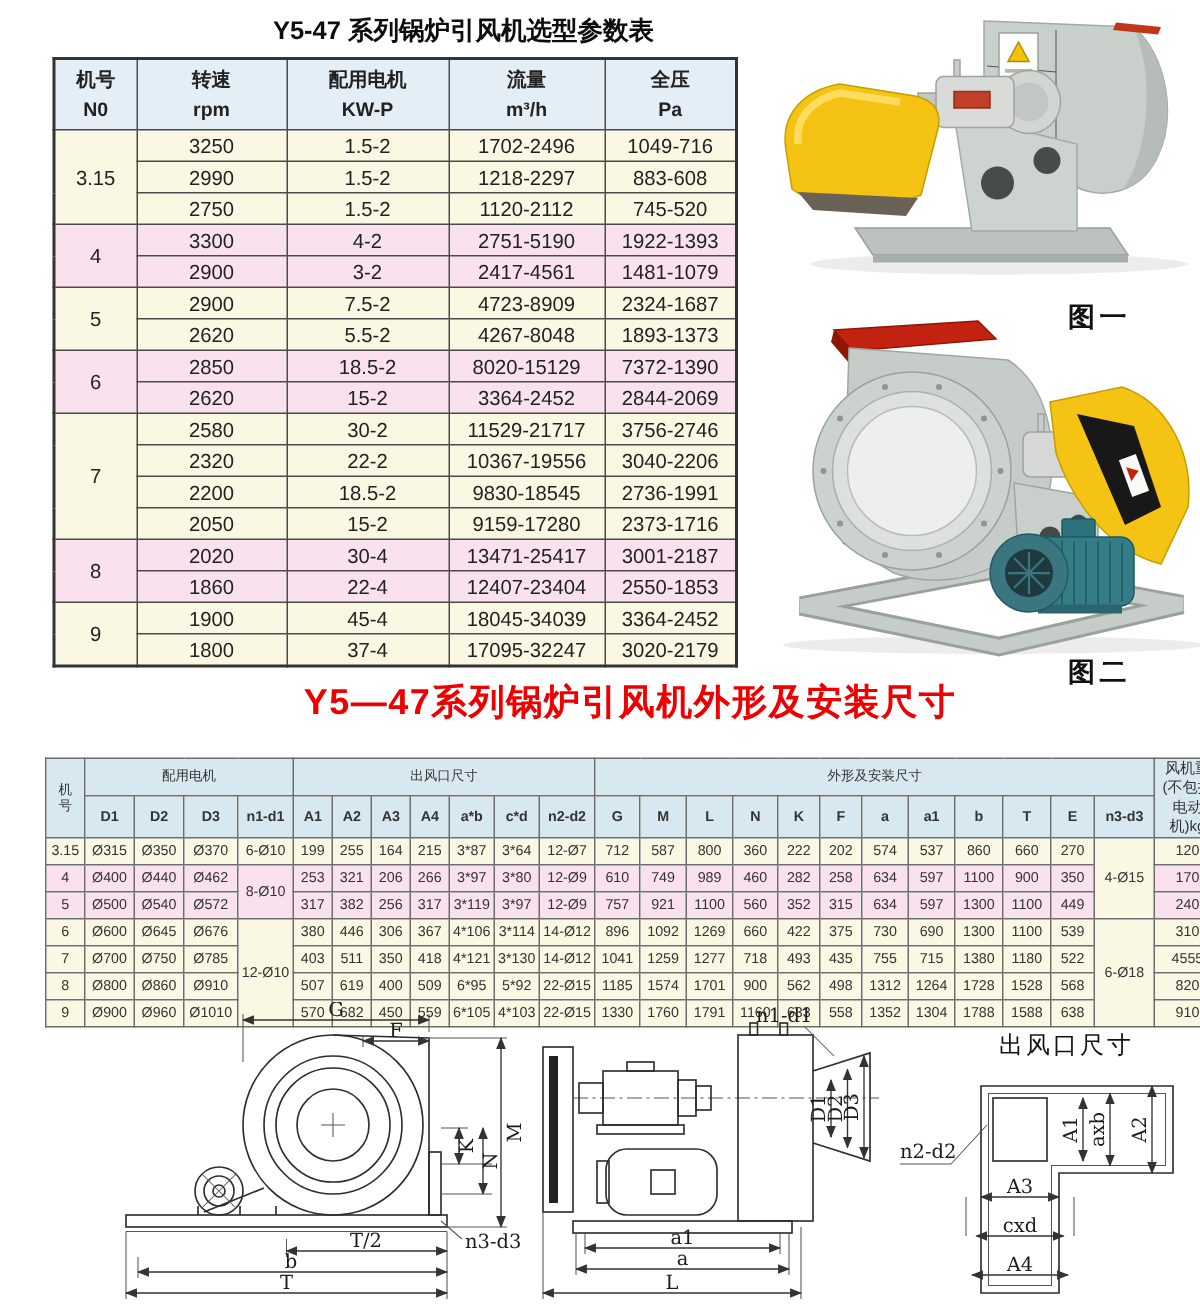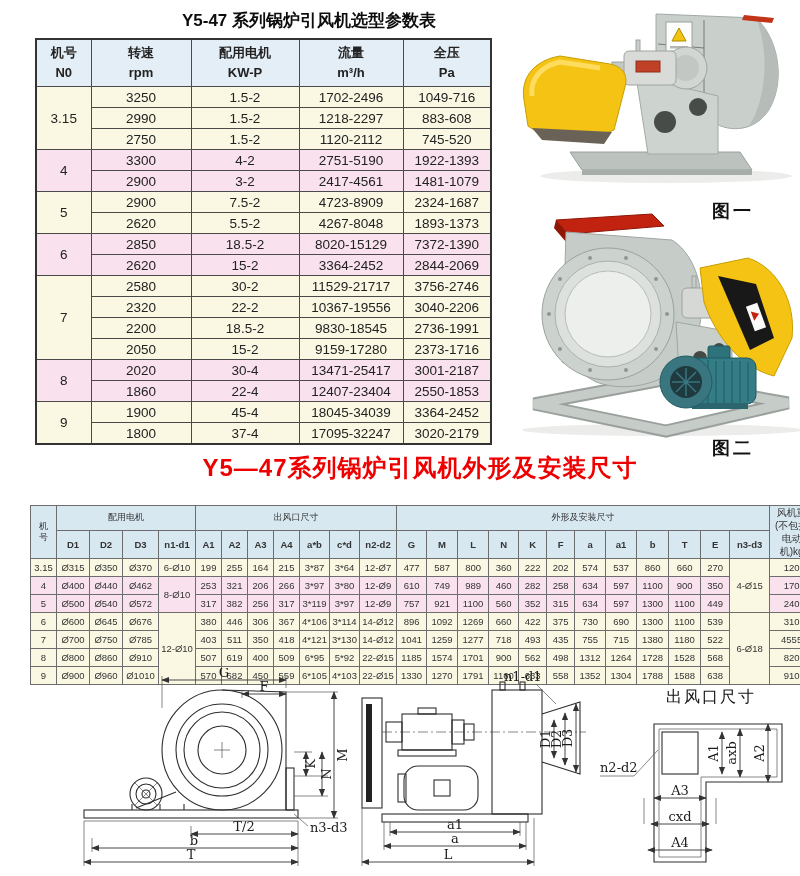--- a/index.html
+++ b/index.html
@@ -346,21 +346,21 @@
           <td>Ø350</td>
           <td>Ø370</td>
           <td rowspan="1">6-Ø10</td>
           <td>199</td>
           <td>255</td>
           <td>164</td>
           <td>215</td>
           <td>3*87</td>
           <td>3*64</td>
           <td>12-Ø7</td>
-          <td>477</td>
+          <td>712</td>
           <td>587</td>
           <td>800</td>
           <td>360</td>
           <td>222</td>
           <td>202</td>
           <td>574</td>
           <td>537</td>
           <td>860</td>
           <td>660</td>
           <td>270</td>
@@ -501,21 +501,21 @@
           <td>Ø960</td>
           <td>Ø1010</td>
           <td>570</td>
           <td>682</td>
           <td>450</td>
           <td>559</td>
           <td>6*105</td>
           <td>4*103</td>
           <td>22-Ø15</td>
           <td>1330</td>
-          <td>1270</td>
+          <td>1760</td>
           <td>1791</td>
           <td>1160</td>
           <td>633</td>
           <td>558</td>
           <td>1352</td>
           <td>1304</td>
           <td>1788</td>
           <td>1588</td>
           <td>638</td>
           <td>910</td>

